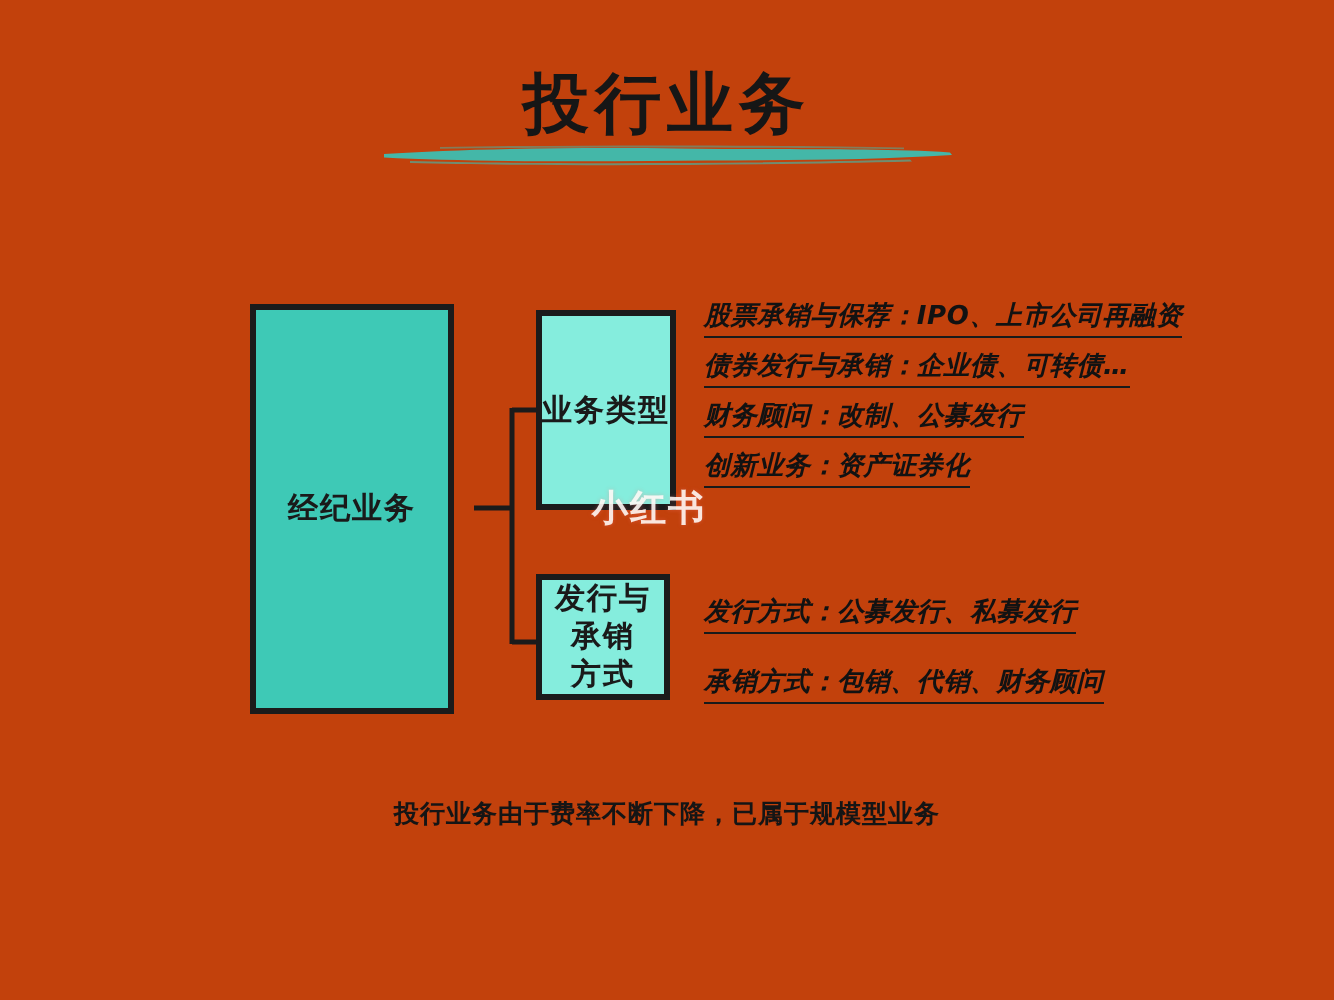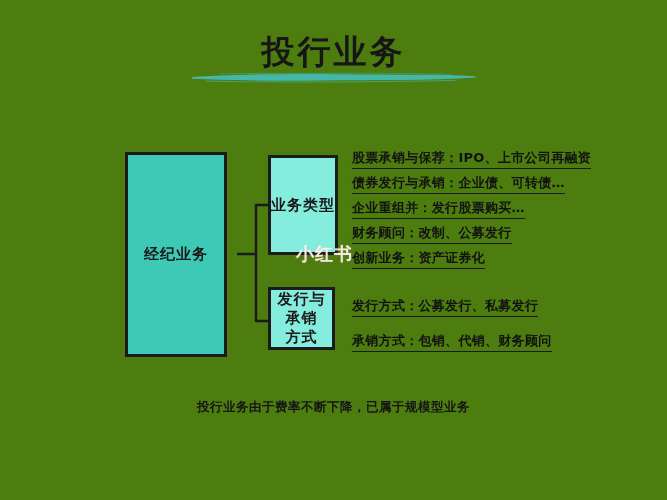--- a/index.html
+++ b/index.html
@@ -1,20 +1,20 @@
 <!DOCTYPE html>
 <html><head>
 <meta charset="utf-8">
 <style>
   html, body { margin: 0; padding: 0; }
   .stage {
     position: relative;
     width: 667px;
     height: 500px;
-    background: #4d7c0f;
+    background: #c2410c;
     overflow: hidden;
     font-family: "DejaVu Sans", sans-serif;
     color: #1a1a1a;
   }
 
   
   .title {
     position: absolute;
     top: 30px;
     left: 0;
@@ -86,20 +86,21 @@
   .list-issue .detail-line { height: 35px; }
   .detail-text {
     display: inline-block;
     font-size: 13px;
     font-weight: 700;
     color: #121212;
     border-bottom: 1.8px solid #1a1a1a;
     padding-bottom: 1px;
     letter-spacing: 0.3px;
     white-space: nowrap;
+    font-style: italic;
   }
 
   
   .footnote {
     position: absolute;
     top: 399px;
     left: 0;
     width: 100%;
     text-align: center;
     font-size: 12.5px;
@@ -153,23 +154,20 @@
   </div>
 
   <div class="detail-list list-type">
     <div class="detail-line">
       <span class="detail-text">股票承销与保荐：IPO、上市公司再融资</span>
     </div>
     <div class="detail-line">
       <span class="detail-text">债券发行与承销：企业债、可转债…</span>
     </div>
     <div class="detail-line">
-      <span class="detail-text">企业重组并：发行股票购买…</span>
-    </div>
-    <div class="detail-line">
       <span class="detail-text">财务顾问：改制、公募发行</span>
     </div>
     <div class="detail-line">
       <span class="detail-text">创新业务：资产证券化</span>
     </div>
   </div>
 
   <div class="detail-list list-issue">
     <div class="detail-line">
       <span class="detail-text">发行方式：公募发行、私募发行</span>

